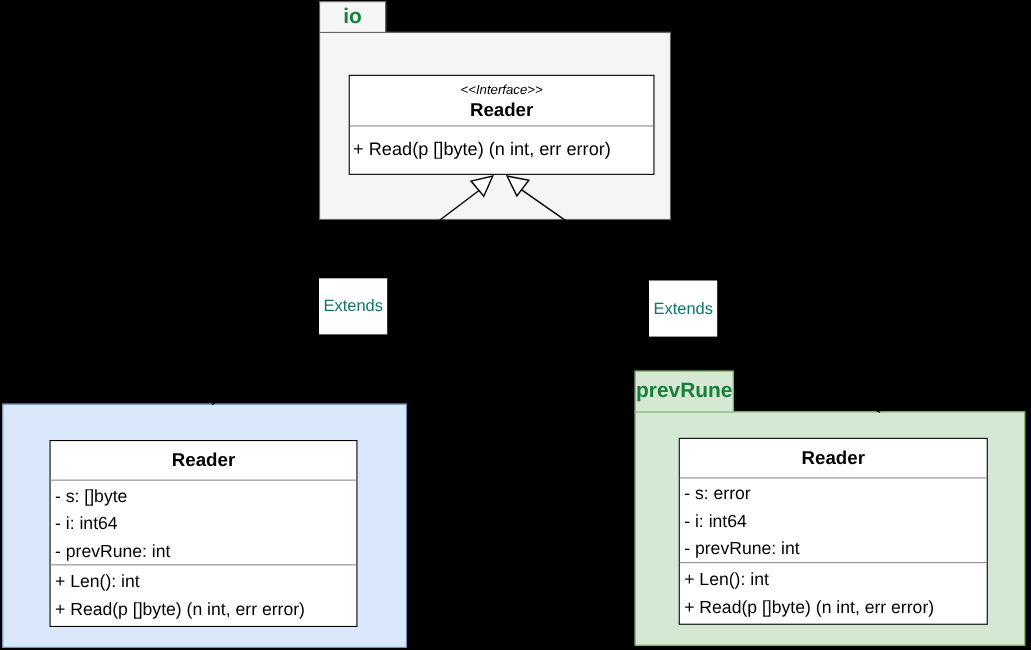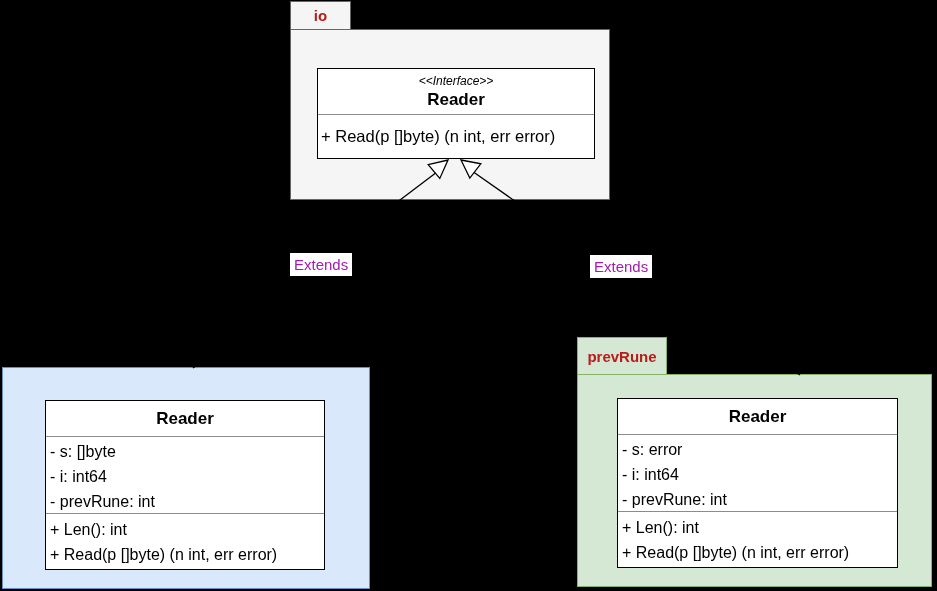--- a/index.html
+++ b/index.html
@@ -1,43 +1,43 @@
 <!DOCTYPE html>
 <html><head>
 <meta charset="utf-8">
 <style>
   html,body{margin:0;padding:0;background:#000;width:937px;height:591px;overflow:hidden;
     font-family:"Liberation Sans",sans-serif;-webkit-font-smoothing:antialiased;}
   .stage{position:relative;width:937px;height:591px;background:#000;}
 
   
   .pkg-tab{position:absolute;box-sizing:border-box;border:1px solid;display:flex;
-    align-items:center;justify-content:center;font-weight:bold;font-size:15px;color:#b91c1c;z-index:2;}
+    align-items:center;justify-content:center;font-weight:bold;font-size:19px;color:#15803d;z-index:2;}
   .pkg-body{position:absolute;box-sizing:border-box;border:1px solid;z-index:1;}
 
   .io-fill{background:#f5f5f5;border-color:#666666;}
   .bytes-fill{background:#dae8fc;border-color:#6c8ebf;}
   .strings-fill{background:#d5e8d4;border-color:#82b366;}
 
   
   .uml-class{position:absolute;box-sizing:border-box;background:#ffffff;border:1px solid #000;
     display:flex;flex-direction:column;z-index:4;color:#000;}
   .cls-head{box-sizing:border-box;border-bottom:1px solid #8c8c8c;display:flex;flex-direction:column;
     align-items:center;justify-content:center;flex:0 0 auto;}
   .cls-stereotype{font-style:italic;font-size:12px;line-height:15px;}
   .cls-name{font-weight:bold;font-size:17px;line-height:21px;}
   .cls-attrs{box-sizing:border-box;border-bottom:1px solid #8c8c8c;padding:2px 18px 0 4px;
     font-size:16px;line-height:25px;flex:0 0 auto;white-space:nowrap;}
   .cls-methods{box-sizing:border-box;padding:3px 2px 0 4px;font-size:16px;line-height:25px;
     flex:1 1 auto;white-space:nowrap;}
   .cls-methods.center-one{display:flex;align-items:center;padding-top:0;}
 
   
-  .edge-label{position:absolute;background:#ffffff;color:#a21caf;font-size:15px;line-height:21px;
-    padding:1px 4px;z-index:5;white-space:nowrap;}
+  .edge-label{position:absolute;background:#ffffff;color:#0f766e;font-size:15px;line-height:21px;
+    padding:15px 4px;z-index:5;white-space:nowrap;}
 
   
   svg.wires{position:absolute;left:0;top:0;z-index:3;pointer-events:none;}
 </style>
 </head>
 <body>
 
 <div class="stage">
 
   <div class="pkg-tab io-fill" style="left:290px;top:1px;width:61px;height:29px;">

